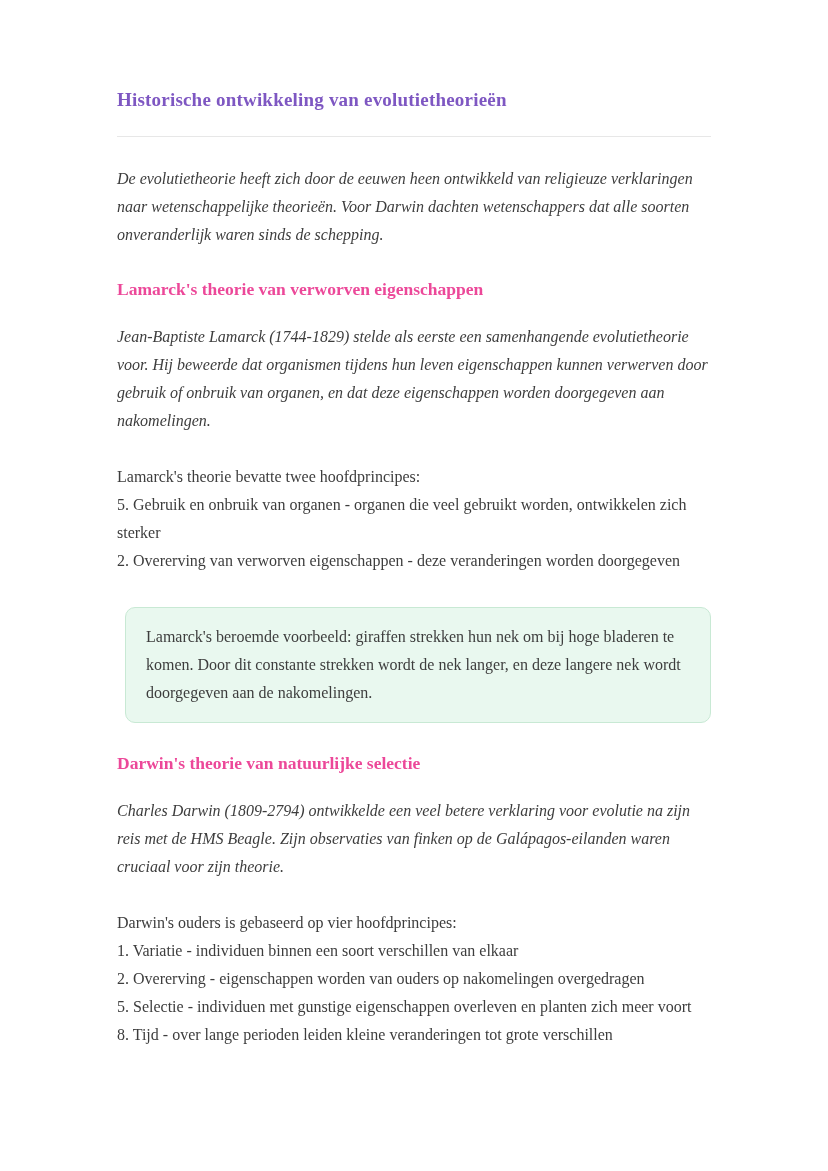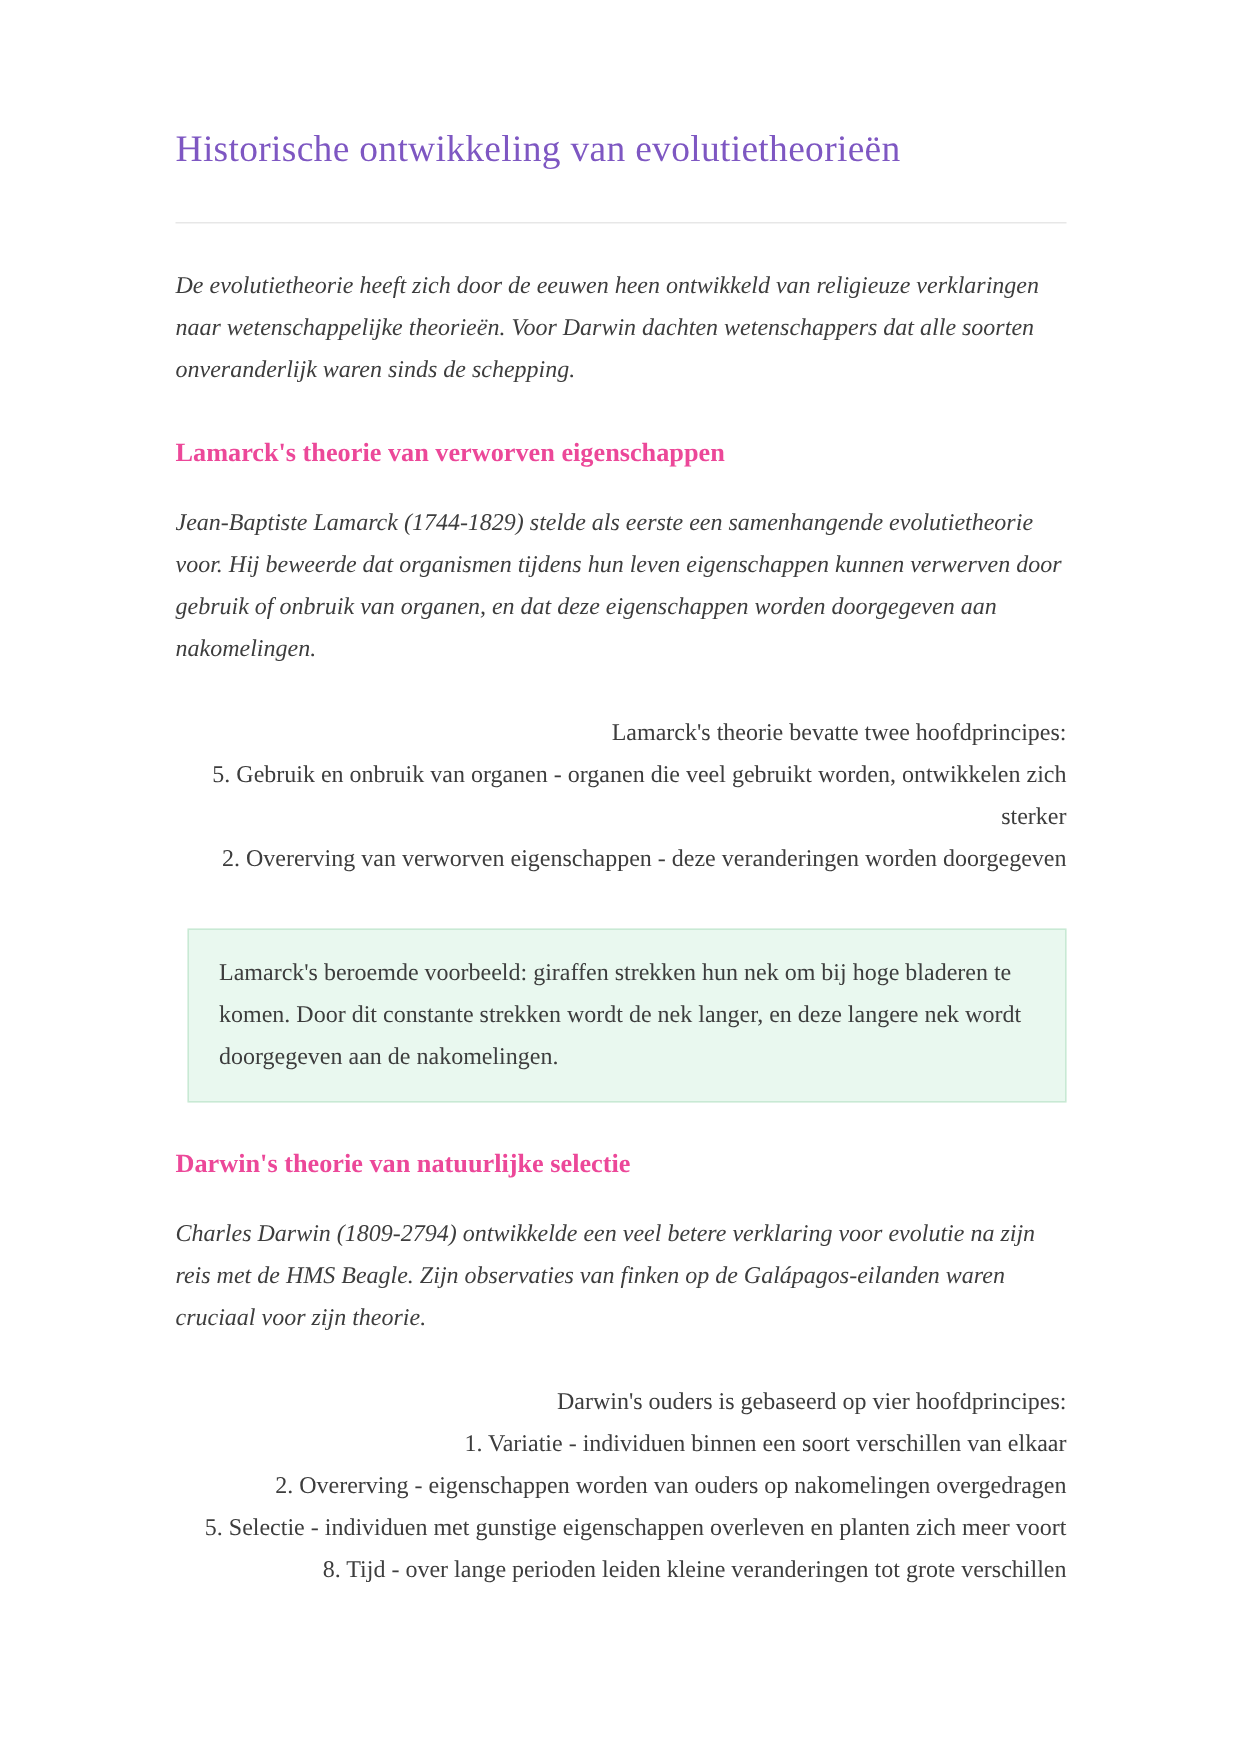--- a/index.html
+++ b/index.html
@@ -13,58 +13,57 @@
     font-family: "Liberation Serif", "DejaVu Serif", serif;
     color: #3d3d3d;
     -webkit-font-smoothing: antialiased;
   }
   .page {
     box-sizing: border-box;
     width: 828px;
     padding: 84px 117px 120px 117px;
   }
   h1.doc-title {
-    font-size: 25px;
+    font-size: 19px;
     line-height: 32px;
-    font-weight: 400;
+    font-weight: 700;
     color: #7e57c2;
-    margin: 0 0 32px 0;
+    margin: 0 0 20px 0;
     letter-spacing: 0.2px;
   }
   .divider {
     border: none;
     border-top: 1px solid #e7e7e7;
     margin: 0 0 28px 0;
   }
   p.body-text {
     font-size: 16px;
     line-height: 28px;
     margin: 0 0 28px 0;
     font-style: italic;
   }
   .line-block {
     margin: 0 0 28px 0;
   }
   .line-block .line {
     font-size: 16px;
     line-height: 28px;
-    text-align: right;
   }
   h2.section-heading {
     font-size: 17.5px;
     line-height: 24px;
     font-weight: 700;
     color: #ec4899;
     margin: 28px 0 22px 0;
   }
   .callout {
     box-sizing: border-box;
     background: #e9f8ef;
     border: 1px solid #c8e9d4;
-    border-radius: 0;
+    border-radius: 10px;
     padding: 15px 20px;
     margin: 32px 0 14px 8px;
   }
   .callout .callout-text {
     font-size: 16px;
     line-height: 28px;
     color: #3d3d3d;
     margin: 0;
   }
 </style>

